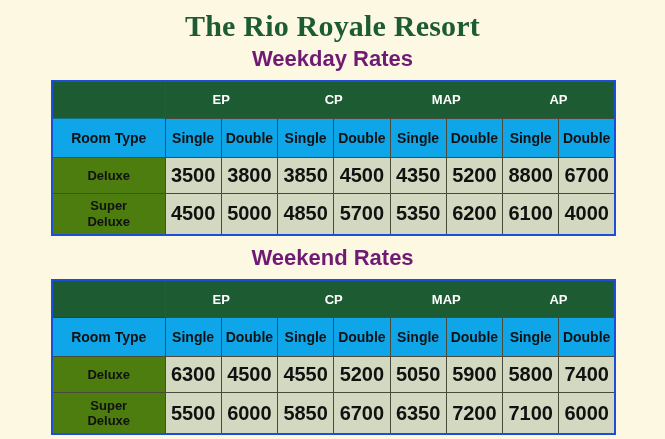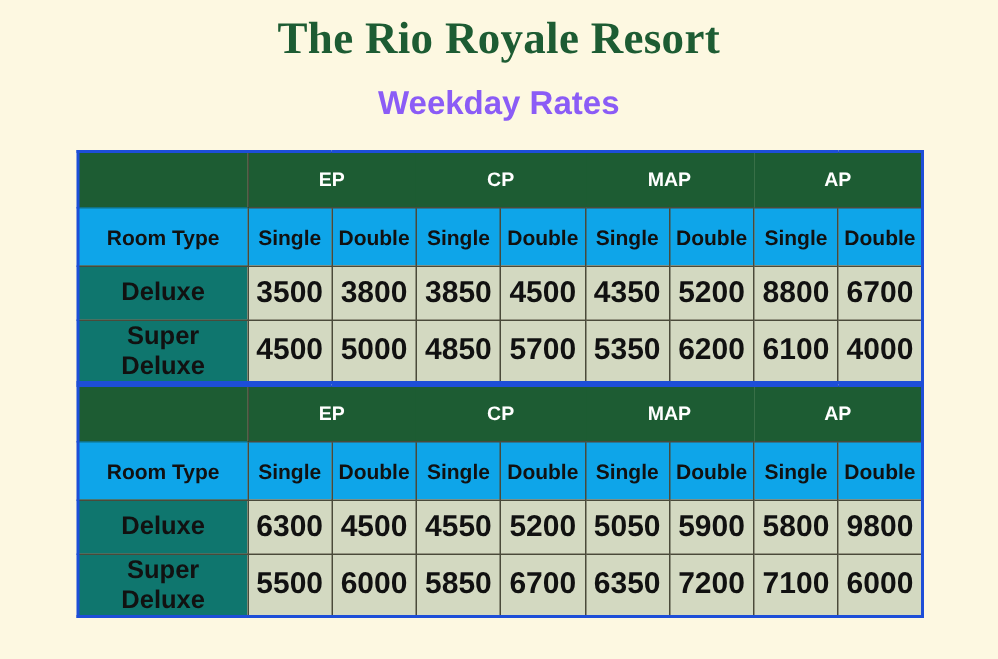--- a/index.html
+++ b/index.html
@@ -31,22 +31,22 @@
     margin: 0;
     padding-top: 10px;
     line-height: 1.08;
   }
 
   .section-title {
     text-align: center;
     font-family: "Liberation Sans", sans-serif;
     font-weight: bold;
     font-size: 22px;
-    color: #8b5cf6;
-    margin: 10px;
+    color: #701a75;
+    margin: 0;
     line-height: 1.2;
   }
   .section-title.weekday { padding-top: 4px; padding-bottom: 7px; }
   .section-title.weekend { padding-top: 9px; padding-bottom: 8px; }
 
   .rate-table-wrap {
     width: 563px;
     margin: 0 auto;
   }
 
@@ -92,22 +92,22 @@
 
   
   tr.occ-row td {
     background: #0ea5e9;
     font-size: 14px;
     height: 38px;
   }
 
   
   tr.body-row td.room-name {
-    background: #0f766e;
-    font-size: 17px;
+    background: #4d7c0f;
+    font-size: 13px;
     line-height: 1.18;
   }
   tr.body-row td.rate-value {
     background: #d3d9c1;
     font-size: 20px;
   }
   tr.row-deluxe td { height: 35px; }
   tr.row-super td { height: 40px; }
 
   .stacked { display: block; }
@@ -177,20 +177,21 @@
           <td class="rate-value">5700</td>
           <td class="rate-value">5350</td>
           <td class="rate-value">6200</td>
           <td class="rate-value">6100</td>
           <td class="rate-value">4000</td>
         </tr>
       </tbody>
     </table>
   </div>
 
+  <h2 class="section-title weekend">Weekend Rates</h2>
 
   <div class="rate-table-wrap">
     <table class="rate-table">
       <colgroup>
         <col class="room-col">
         <col class="data-col">
           <col class="data-col">
         <col class="data-col">
           <col class="data-col">
         <col class="data-col">
@@ -221,21 +222,21 @@
           <td class="room-name">
             <span class="stacked">Deluxe</span>
           </td>
           <td class="rate-value">6300</td>
           <td class="rate-value">4500</td>
           <td class="rate-value">4550</td>
           <td class="rate-value">5200</td>
           <td class="rate-value">5050</td>
           <td class="rate-value">5900</td>
           <td class="rate-value">5800</td>
-          <td class="rate-value">9800</td>
+          <td class="rate-value">7400</td>
         </tr>
         <tr class="body-row row-super">
           <td class="room-name">
             <span class="stacked">Super</span>
             <span class="stacked">Deluxe</span>
           </td>
           <td class="rate-value">5500</td>
           <td class="rate-value">6000</td>
           <td class="rate-value">5850</td>
           <td class="rate-value">6700</td>

